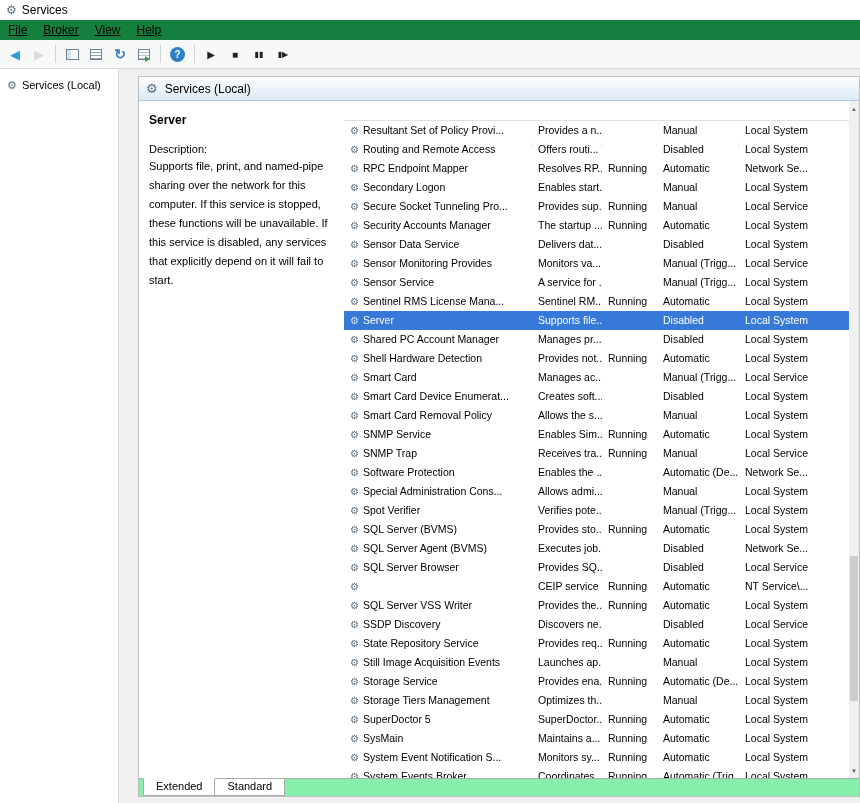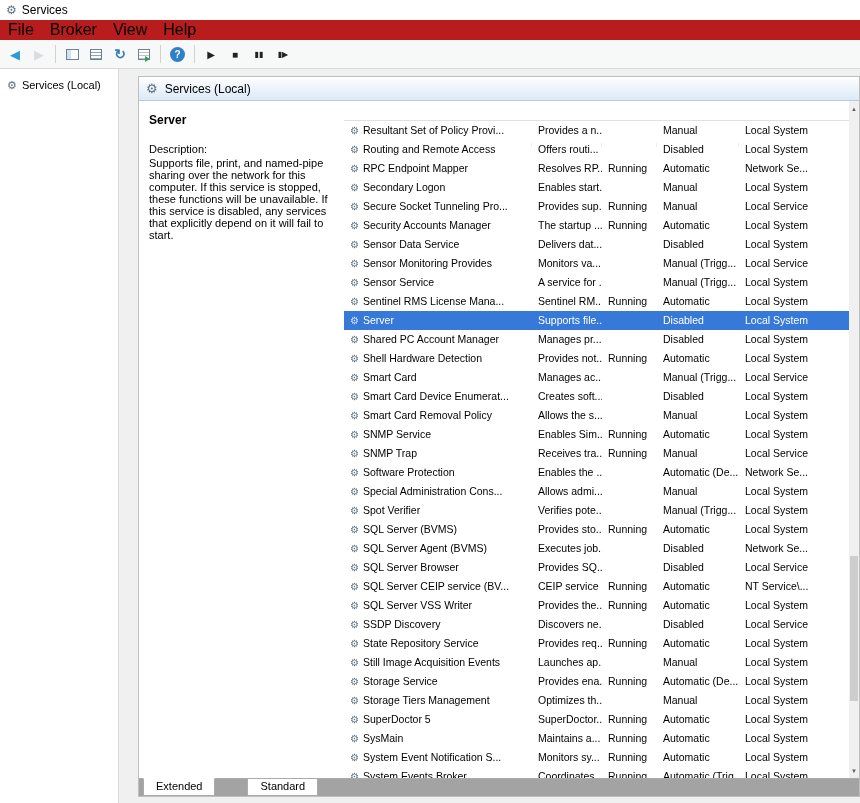--- a/index.html
+++ b/index.html
@@ -7,22 +7,22 @@
   body { font-family:"Liberation Sans", sans-serif; background:#f0f0f0; overflow:hidden; position:relative; color:#000; }
 
   .window { position:absolute; inset:0; background:#f0f0f0; }
 
   
   .titlebar { position:absolute; top:0; left:0; width:100%; height:20px; background:#ffffff;
               display:flex; align-items:center; gap:5px; padding:0 6px; font-size:12px; }
   .app-icon { font-size:12px; color:#5e7081; line-height:1; }
 
   
-  .menubar { position:absolute; top:20px; left:0; width:100%; height:20px; background:#b91c1c;
-             display:flex; align-items:center; font-size:16px; }
+  .menubar { position:absolute; top:20px; left:0; width:100%; height:20px; background:#15803d;
+             display:flex; align-items:center; font-size:12px;text-decoration:underline; }
   .menu-item { padding:2px 8px; cursor:default; }
 
   
   .toolbar { position:absolute; top:40px; left:0; width:100%; height:29px; background:#f7f8f8;
              border-bottom:1px solid #d8d8d8; display:flex; align-items:center; padding:0 4px; gap:2px; }
   .tb-btn { width:22px; height:22px; display:flex; align-items:center; justify-content:center;
             font-size:11px; color:#333; cursor:default; }
   .tb-sep { width:1px; height:18px; background:#d2d2d2; margin:0 3px; }
   .disabled { opacity:.45; }
   .icon-back { color:#2e9bd6; font-size:13px; }
@@ -54,21 +54,21 @@
   .results-header { position:absolute; top:0; left:0; width:100%; height:24px;
                     background:linear-gradient(#fdfeff,#dce9f7); border-bottom:1px solid #b7c9dd;
                     display:flex; align-items:center; gap:7px; padding:0 7px; font-size:12px; }
   .header-icon { font-size:13px; color:#5e7081; line-height:1; }
 
   
   .detail-pane { position:absolute; left:0; top:24px; width:205px; height:677px;
                  padding:12px 10px 0 10px; font-size:11px; overflow:hidden; }
   .detail-title { font-weight:bold; font-size:12px; margin-bottom:16px; }
   .detail-desc-label { margin-bottom:2px; }
-  .detail-desc { line-height:12px; }
+  .detail-desc { line-height:19px; }
 
   
   .list-area { position:absolute; left:205px; top:24px; width:515px; height:677px; font-size:10.5px; }
   .list-header { display:flex; height:20px; border-bottom:1px solid #e0e0e0; color:#3c3c3c; }
   .list-header .col { border-right:1px solid #ededed; padding:4px 2px 0 6px; white-space:nowrap; overflow:hidden;margin-top:42px; }
   .rows { position:absolute; top:20px; left:0; width:505px; height:657px; overflow:hidden; }
   .row { display:flex; height:19px; cursor:default; }
   .row .col { padding:0 2px 0 6px; line-height:19px; white-space:nowrap; overflow:hidden; }
   .row.selected { background:var(--sel-bg,#3779d9); color:var(--sel-fg,#ffffff); }
   .name-cell { display:flex; align-items:center; gap:4px; }
@@ -78,22 +78,22 @@
   .col-3 { width:82px; } .col-4 { width:110px; border-right:none !important; }
 
   
   .scrollbar { position:absolute; right:0; top:0; width:10px; height:677px; background:#f0f0f0; }
   .sb-arrow { height:15px; display:flex; align-items:center; justify-content:center;
               font-size:6px; color:#606060; }
   .sb-arrow.down { position:absolute; bottom:0; width:100%; }
   .sb-thumb { position:absolute; left:1px; width:8px; top:455px; height:145px; background:#cdcdcd; }
 
   
-  .tab-bar { position:absolute; left:0; bottom:0; width:100%; height:18px; background:#a3a3a3;
-             border-top:1px solid #ababab; display:flex; align-items:stretch; padding-left:4px; font-size:11px;gap:33px; }
+  .tab-bar { position:absolute; left:0; bottom:0; width:100%; height:18px; background:#86efac;
+             border-top:1px solid #ababab; display:flex; align-items:stretch; padding-left:4px; font-size:11px; }
   .tab { padding:1px 12px 0 12px; border:1px solid #ababab; border-top:none; background:#ffffff;
          margin-right:-1px; cursor:default; }
   .tab.active { border-top:1px solid #ffffff; margin-top:-1px; }
 </style>
 </head>
 <body>
 
 <div class="window">
 
   <div class="titlebar">
@@ -396,21 +396,20 @@
               <span>SQL Server Browser</span>
             </div>
             <div class="col col-1">Provides SQ...</div>
             <div class="col col-2"></div>
             <div class="col col-3">Disabled</div>
             <div class="col col-4">Local Service</div>
           </div>
           <div class="row">
             <div class="col col-0 name-cell">
               <span class="gear">⚙</span>
-              <span>SQL Server CEIP service (BV...</span>
             </div>
             <div class="col col-1">CEIP service ...</div>
             <div class="col col-2">Running</div>
             <div class="col col-3">Automatic</div>
             <div class="col col-4">NT Service\...</div>
           </div>
           <div class="row">
             <div class="col col-0 name-cell">
               <span class="gear">⚙</span>
               <span>SQL Server VSS Writer</span>

